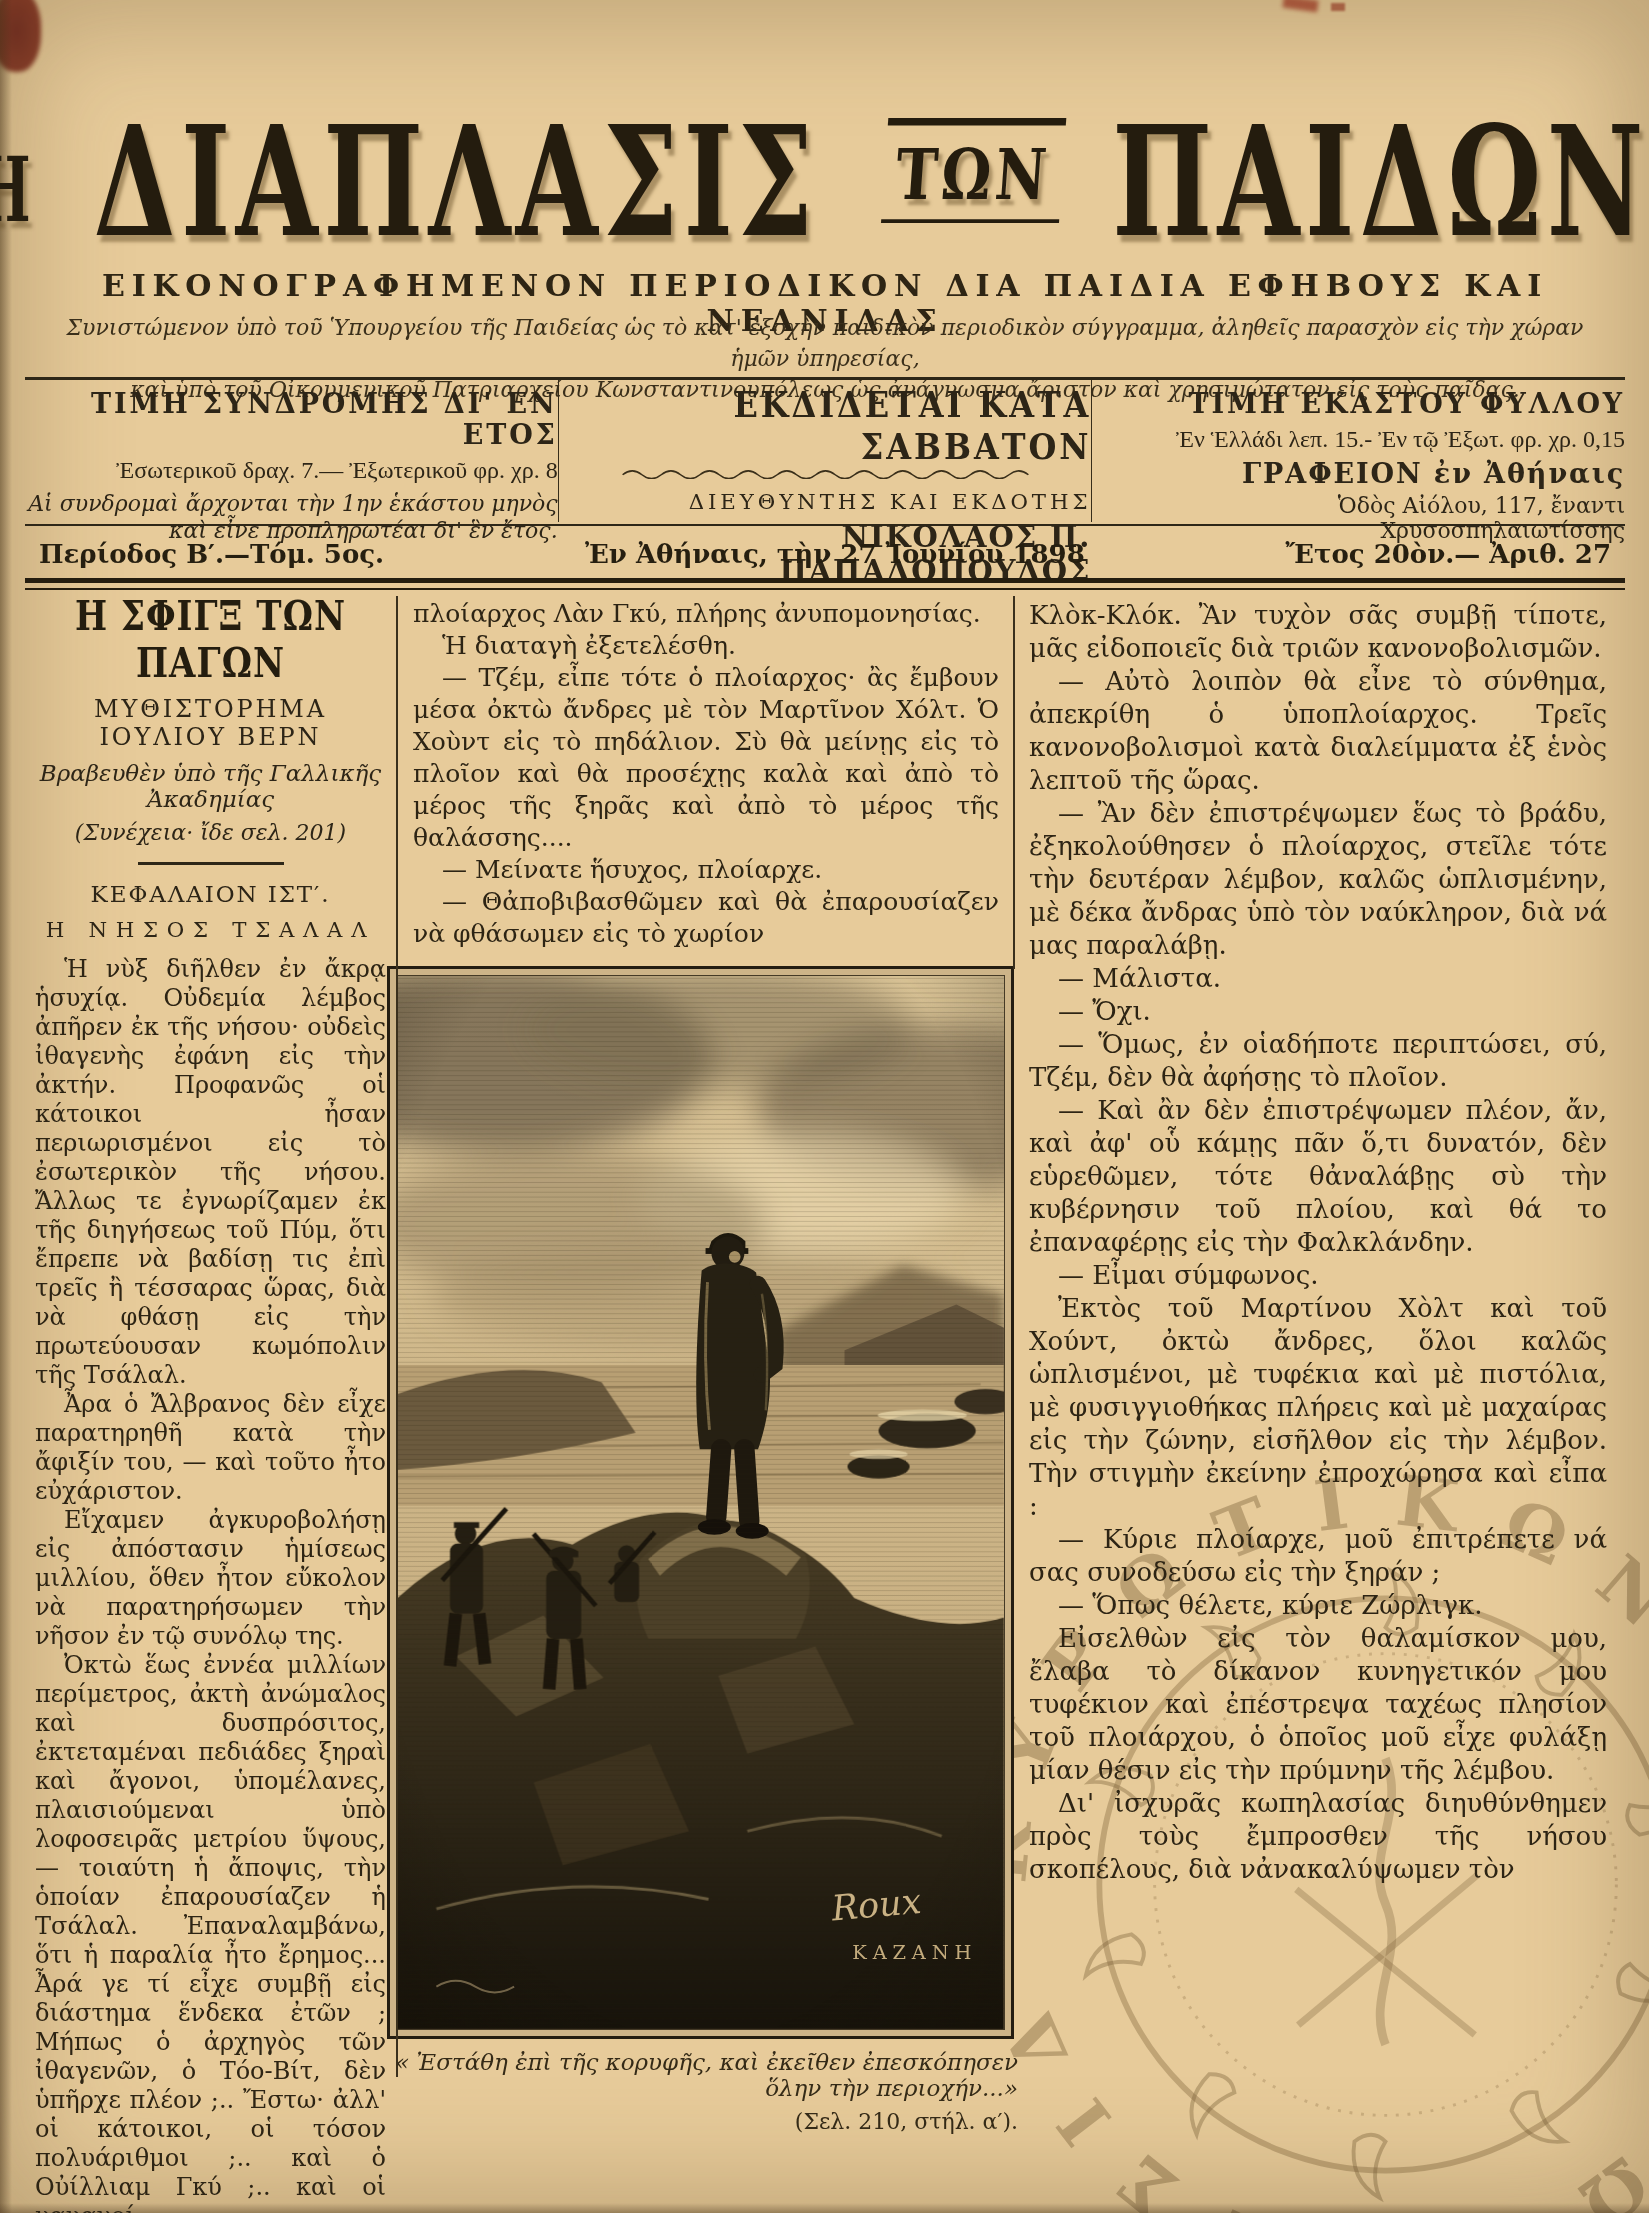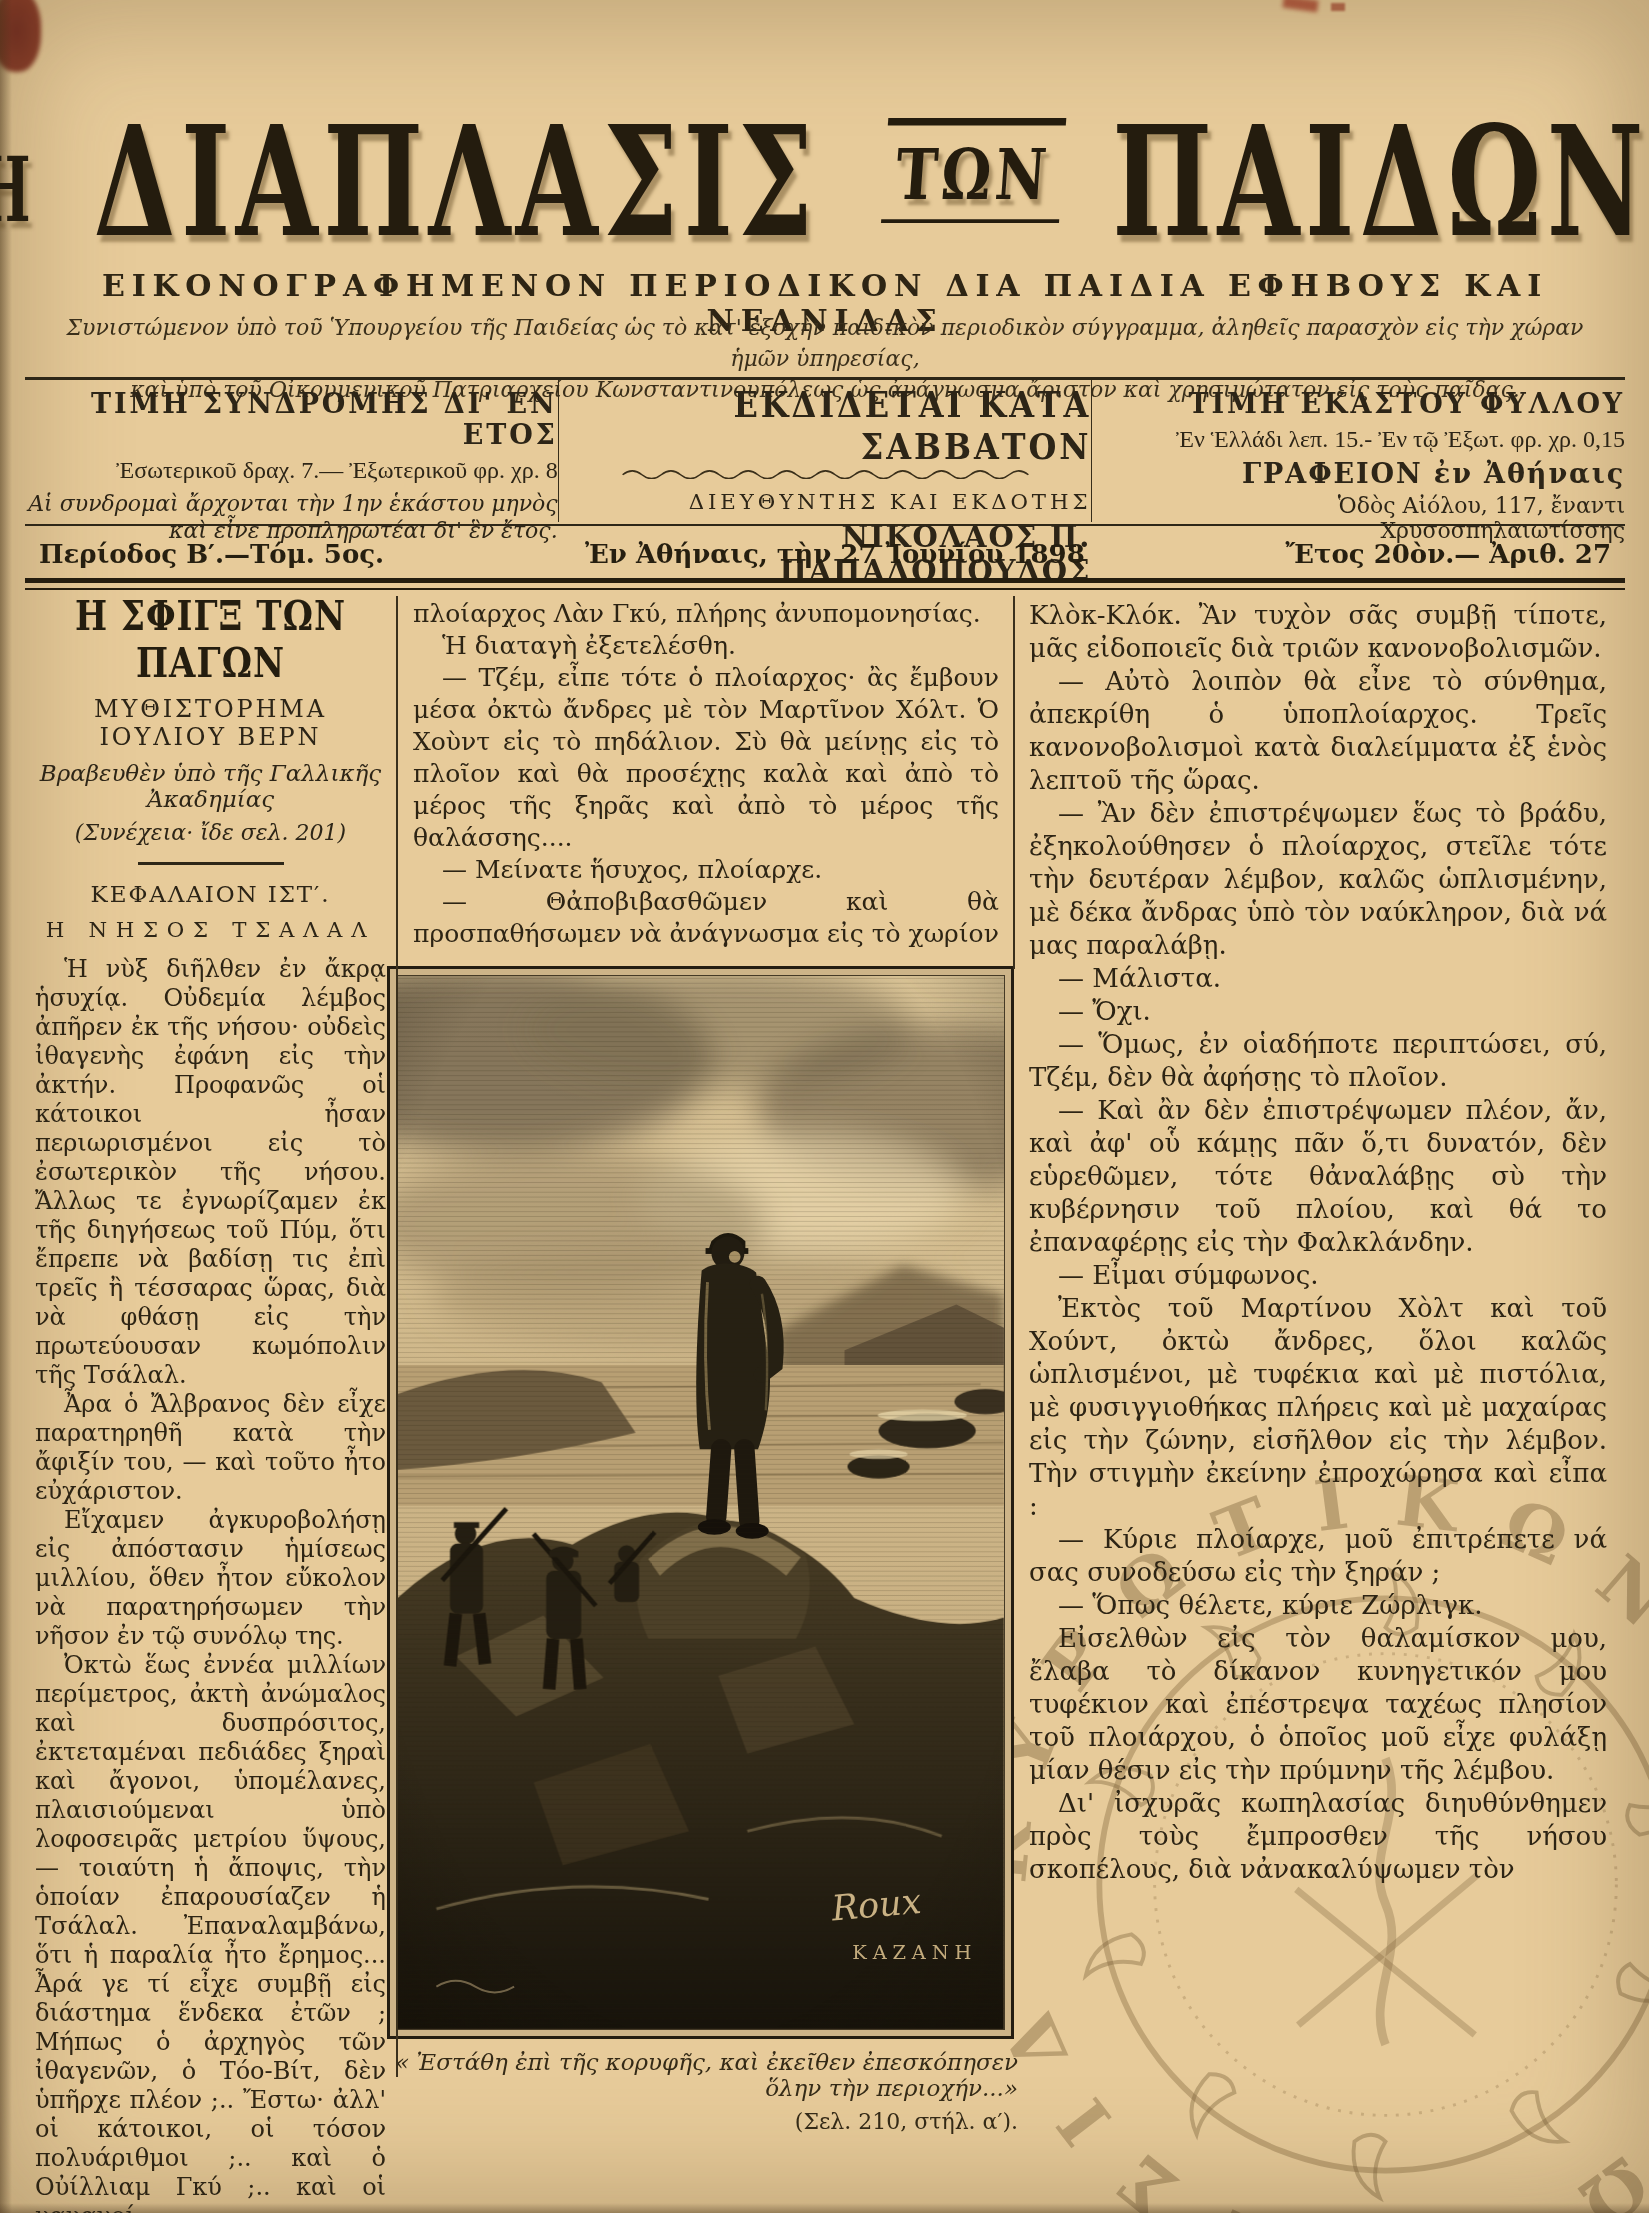--- a/index.html
+++ b/index.html
@@ -288,21 +288,21 @@
         <p class="para">— Νὰ καταβιβασθῇ ἡ μεγάλη λέμβος ! διέταξεν ὁ</p>
       </div>
   </div>
 
   <div class="col2 cont">
     <div class="body-text">
         <p class="para">πλοίαρχος Λὰν Γκύ, πλήρης ἀνυπομονησίας.</p>
         <p class="para">Ἡ διαταγὴ ἐξετελέσθη.</p>
         <p class="para">— Τζέμ, εἶπε τότε ὁ πλοίαρχος· ἂς ἔμβουν μέσα ὀκτὼ ἄνδρες μὲ τὸν Μαρτῖνον Χόλτ. Ὁ Χοὺντ εἰς τὸ πηδάλιον. Σὺ θὰ μείνῃς εἰς τὸ πλοῖον καὶ θὰ προσέχῃς καλὰ καὶ ἀπὸ τὸ μέρος τῆς ξηρᾶς καὶ ἀπὸ τὸ μέρος τῆς θαλάσσης....</p>
         <p class="para">— Μείνατε ἥσυχος, πλοίαρχε.</p>
-        <p class="para">— Θἀποβιβασθῶμεν καὶ θὰ προσπαθήσωμεν νὰ ἀνάγνωσμα εἰς τὸ χωρίον</p>
+        <p class="para">— Θἀποβιβασθῶμεν καὶ θὰ ἐπαρουσίαζεν νὰ φθάσωμεν εἰς τὸ χωρίον</p>
       </div>
   </div>
 
   <div class="col3 cont">
     <div class="body-text">
         <p class="para">Κλὸκ-Κλόκ. Ἂν τυχὸν σᾶς συμβῇ τίποτε, μᾶς εἰδοποιεῖς διὰ τριῶν κανονοβολισμῶν.</p>
         <p class="para">— Αὐτὸ λοιπὸν θὰ εἶνε τὸ σύνθημα, ἀπεκρίθη ὁ ὑποπλοίαρχος. Τρεῖς κανονοβολισμοὶ κατὰ διαλείμματα ἐξ ἑνὸς λεπτοῦ τῆς ὥρας.</p>
         <p class="para">— Ἂν δὲν ἐπιστρέψωμεν ἕως τὸ βράδυ, ἐξηκολούθησεν ὁ πλοίαρχος, στεῖλε τότε τὴν δευτέραν λέμβον, καλῶς ὡπλισμένην, μὲ δέκα ἄνδρας ὑπὸ τὸν ναύκληρον, διὰ νά μας παραλάβῃ.</p>
         <p class="para">— Μάλιστα.</p>
         <p class="para">— Ὄχι.</p>

